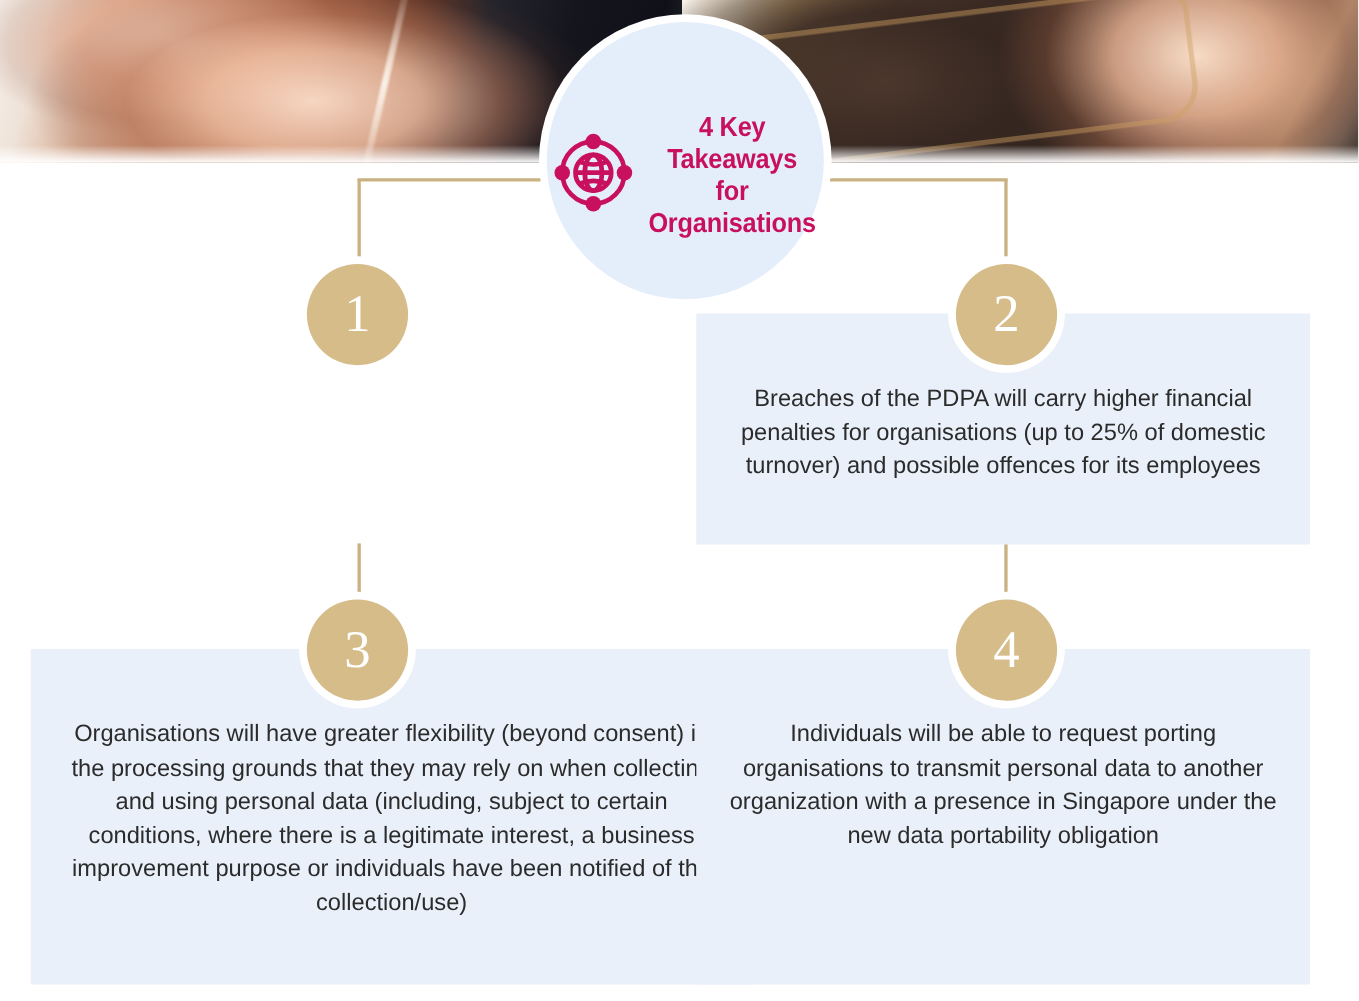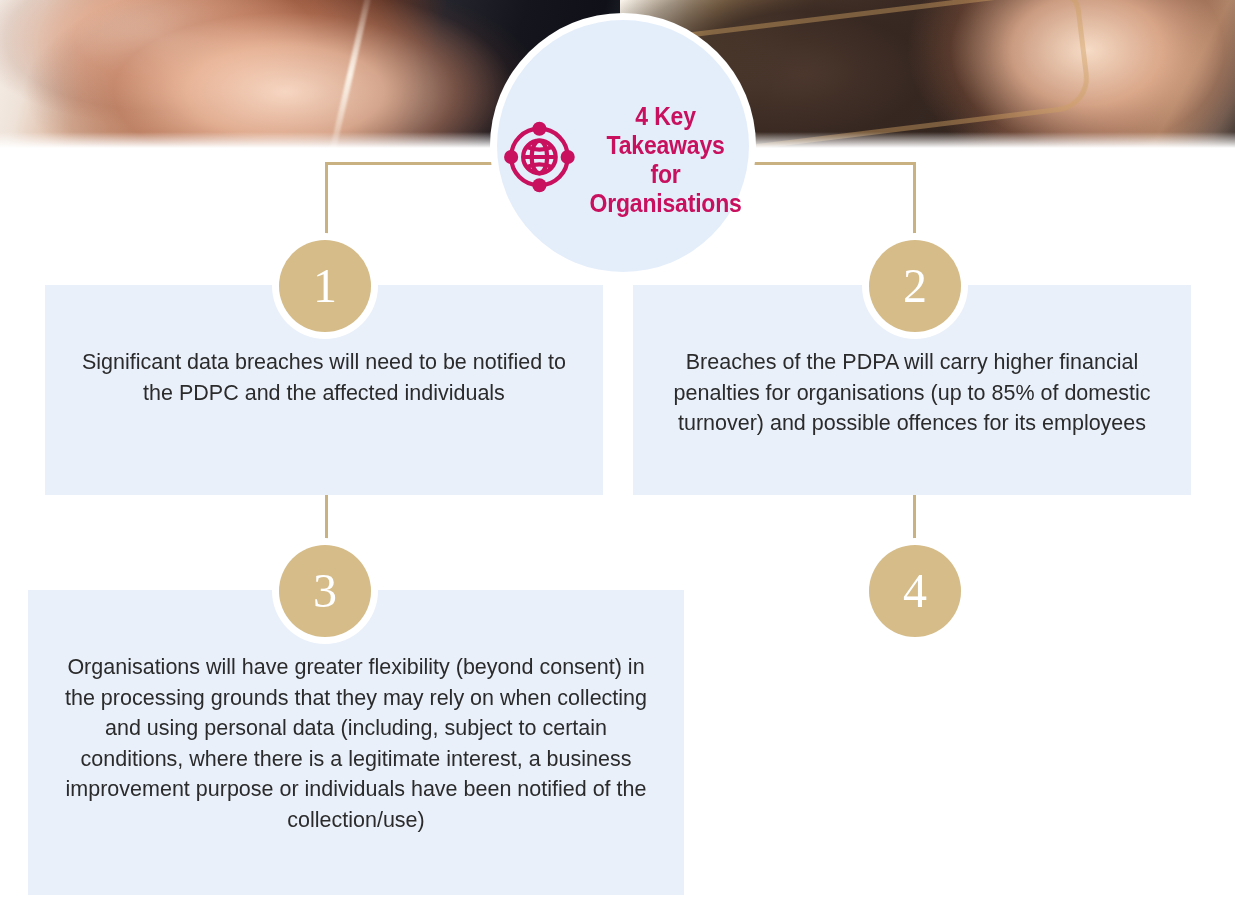--- a/index.html
+++ b/index.html
@@ -231,23 +231,23 @@
       <div>4 Key Takeaways</div>
       <div>for Organisations</div>
     </div>
   </div>
 
   <div class="num-circle num-1">1</div>
   <div class="num-circle num-2">2</div>
   <div class="num-circle num-3">3</div>
   <div class="num-circle num-4">4</div>
 
-  <div class="box box-1">
-    <div class="box-text">Significant data breaches will need to be notified to the PDPC and the affected individuals</div>
-  </div>
   <div class="box box-2">
-    <div class="box-text">Breaches of the PDPA will carry higher financial penalties for organisations (up to 85% of domestic turnover) and possible offences for its employees</div>
+    <div class="box-text">Breaches of the PDPA will carry higher financial penalties for organisations (up to 25% of domestic turnover) and possible offences for its employees</div>
   </div>
   <div class="box box-3">
     <div class="box-text">Organisations will have greater flexibility (beyond consent) in the processing grounds that they may rely on when collecting and using personal data (including, subject to certain conditions, where there is a legitimate interest, a business improvement purpose or individuals have been notified of the collection/use)</div>
   </div>
+  <div class="box box-4">
+    <div class="box-text">Individuals will be able to request porting organisations to transmit personal data to another organization with a presence in Singapore under the new data portability obligation</div>
+  </div>
 
 </div>
 
 </body></html>

